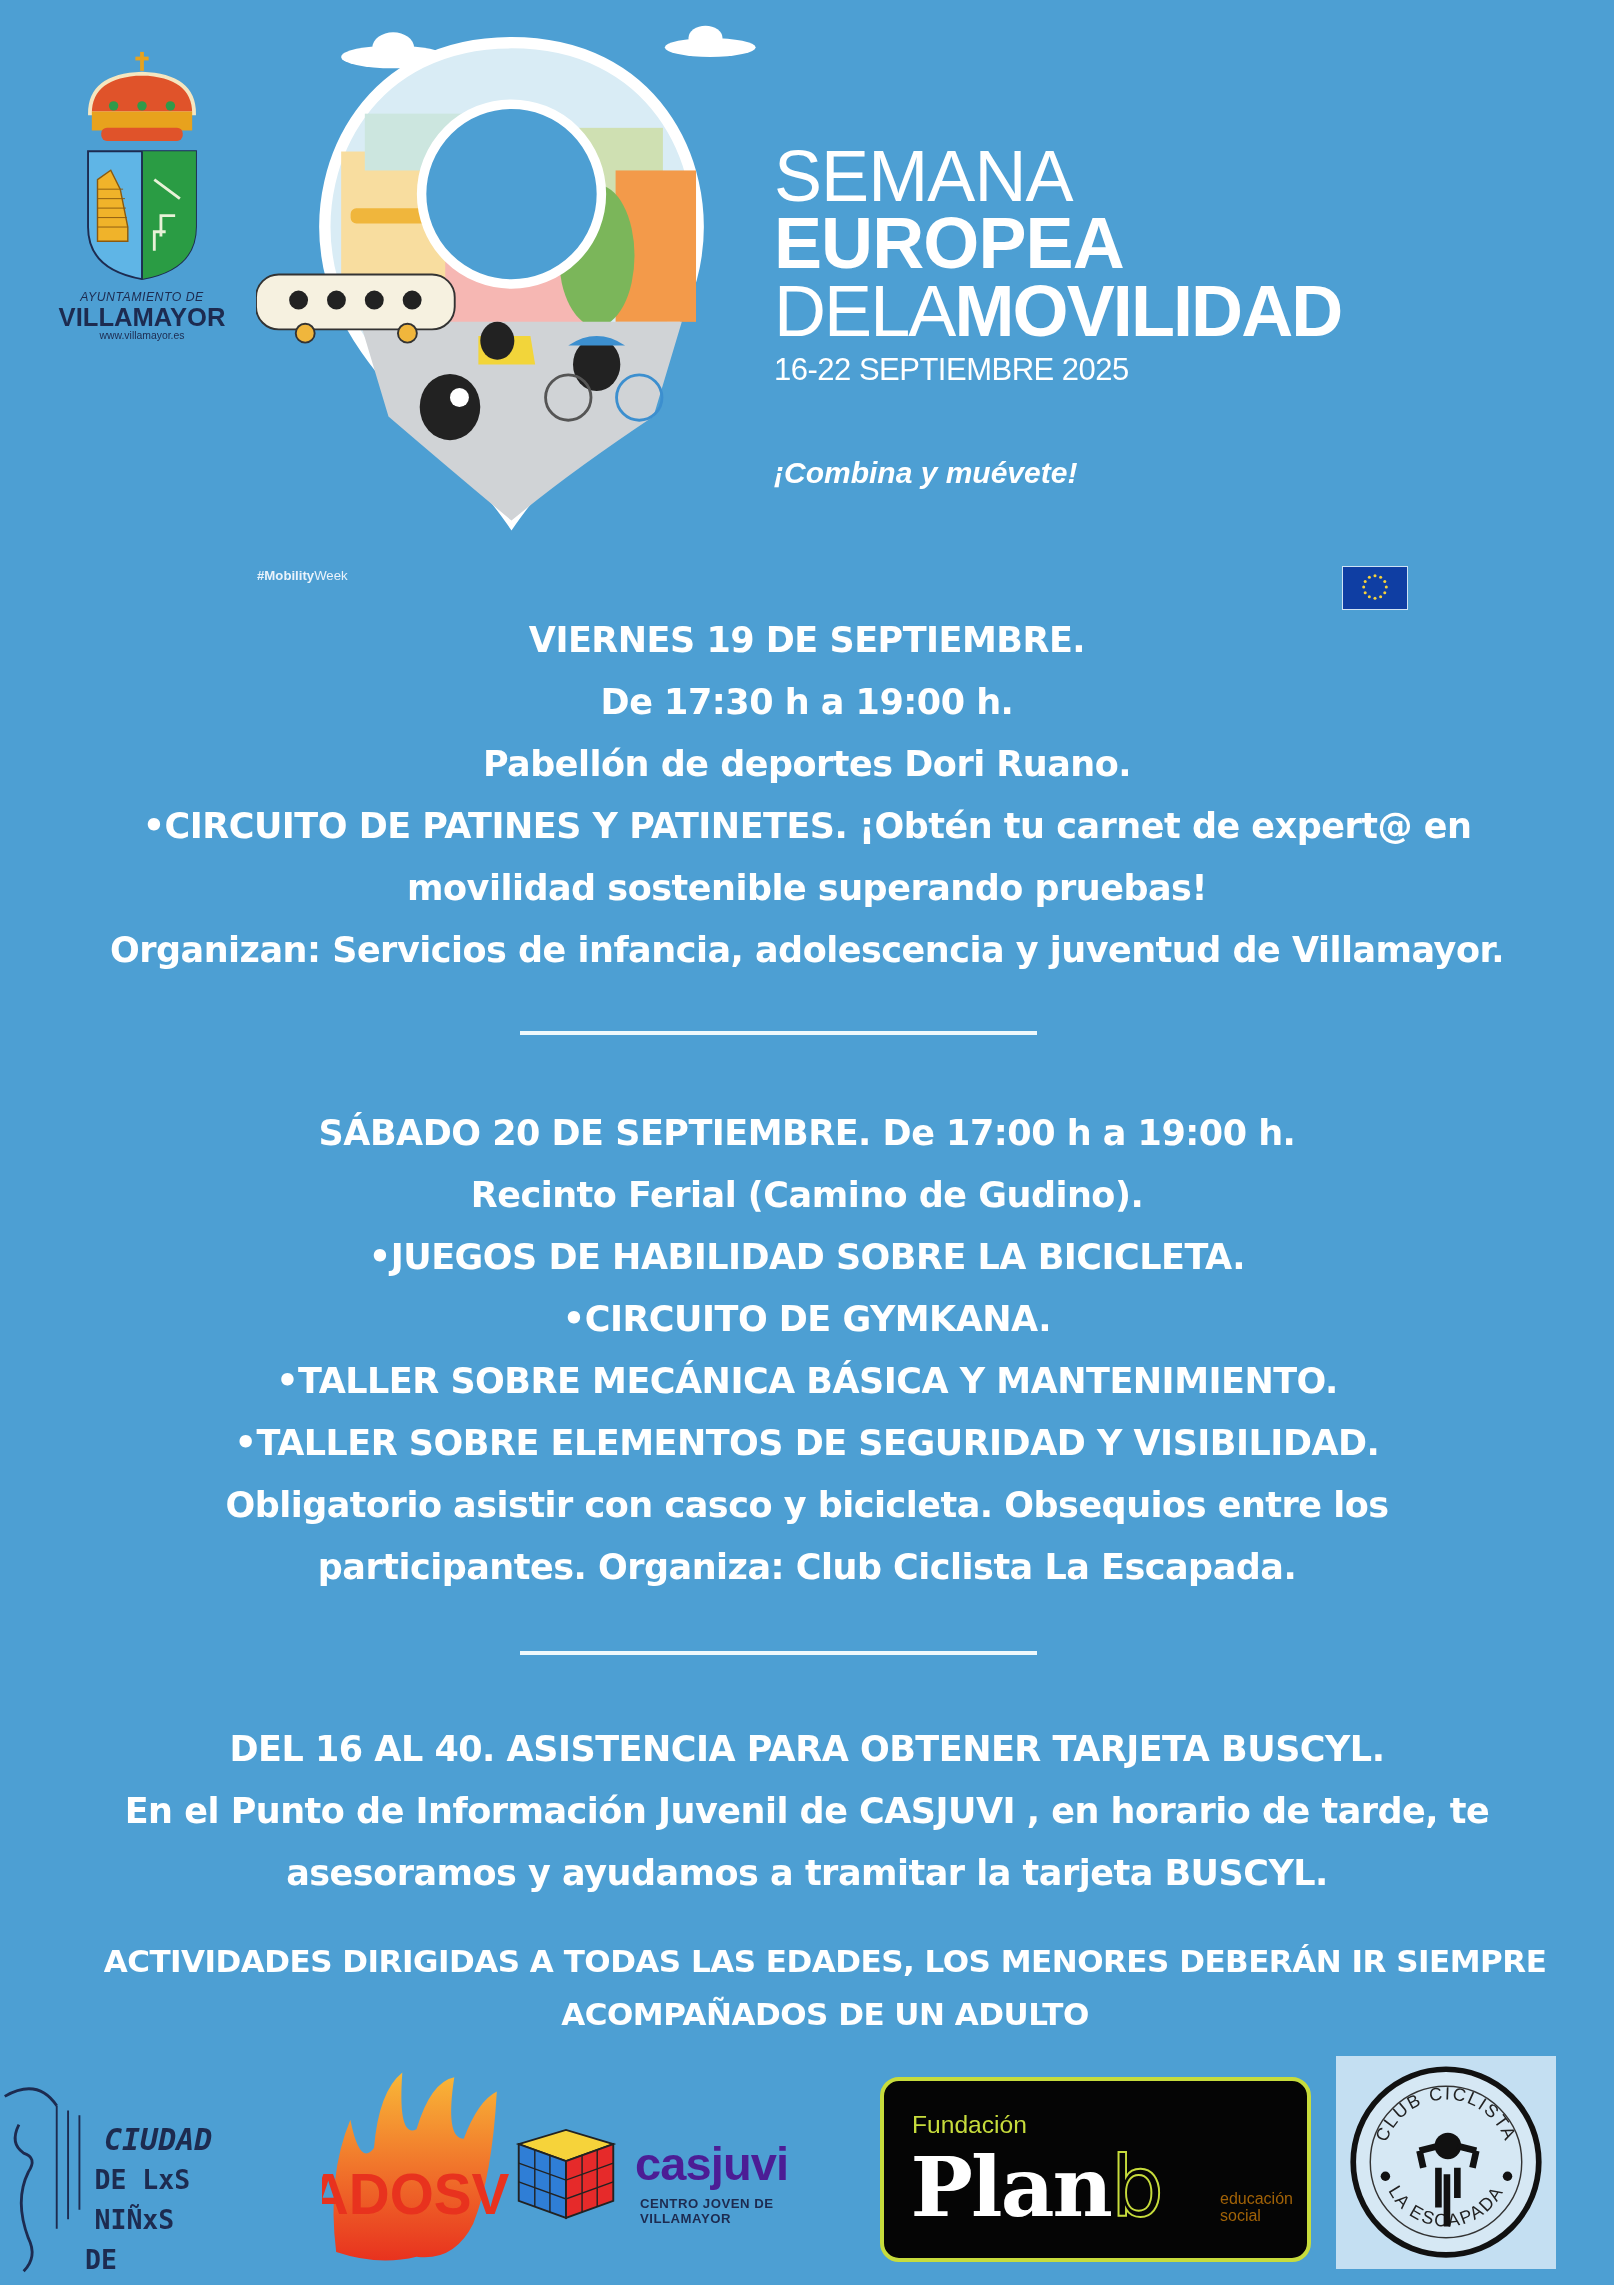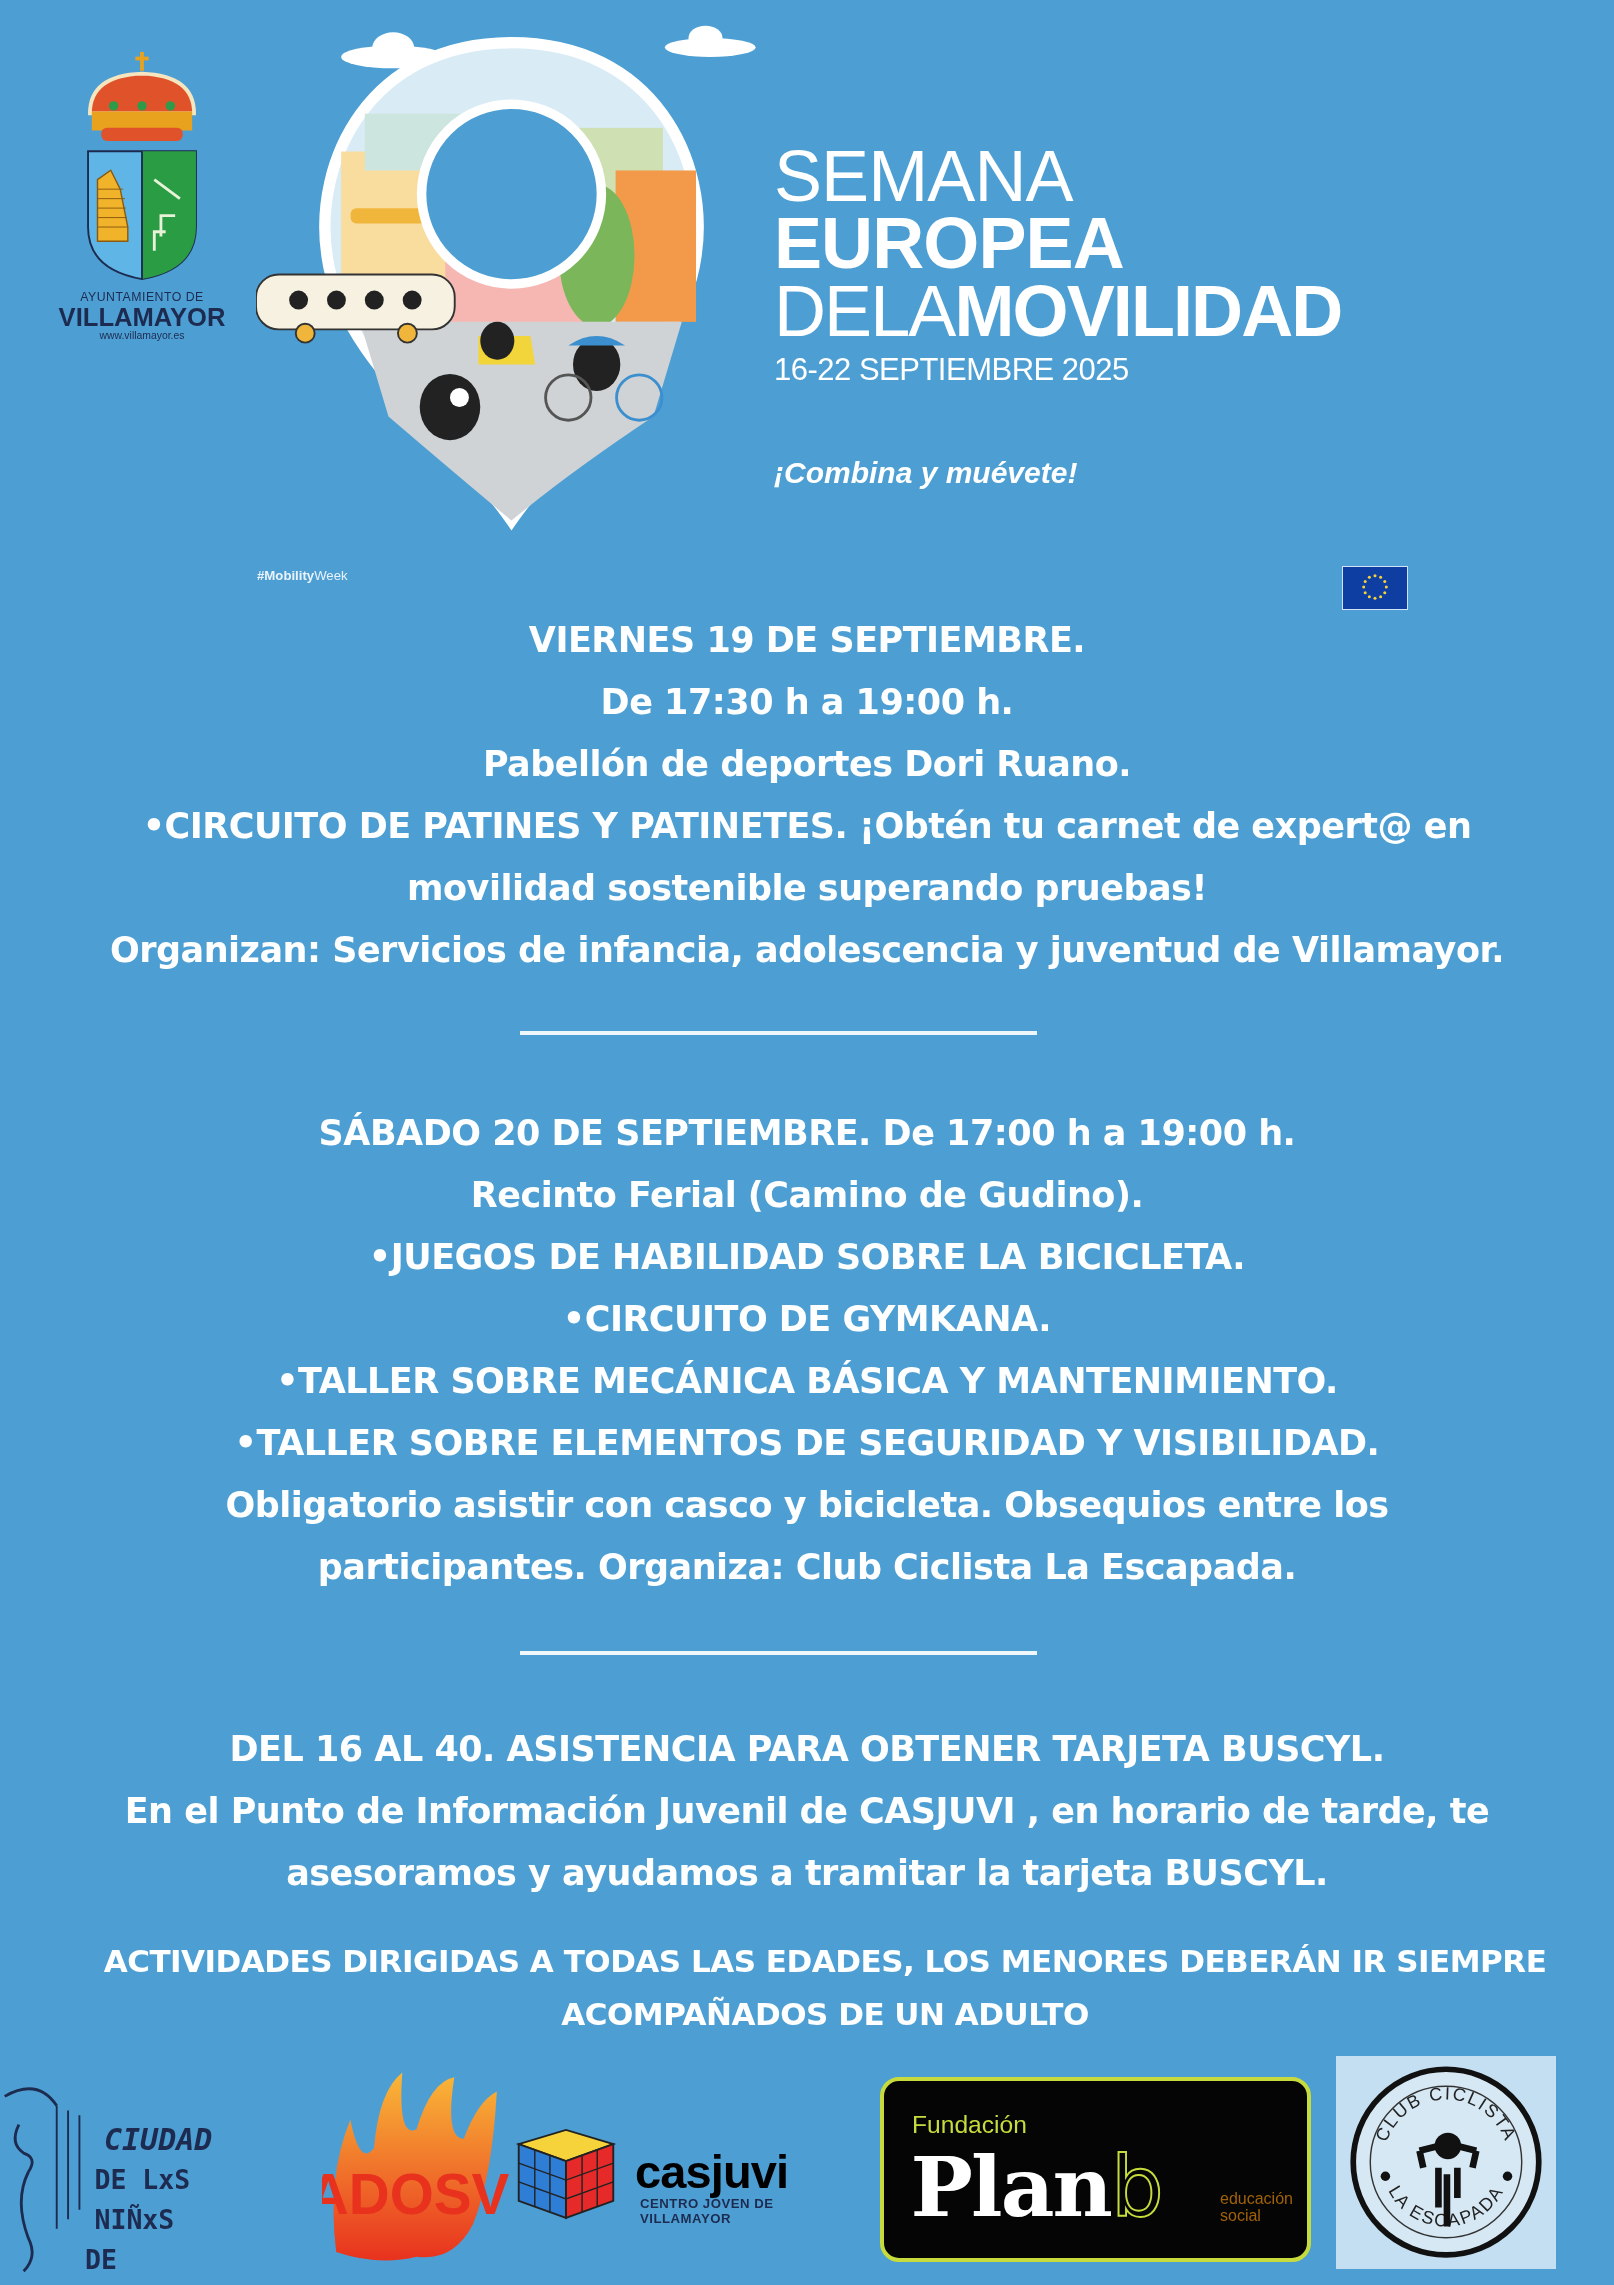--- a/index.html
+++ b/index.html
@@ -1,20 +1,20 @@
 <!DOCTYPE html>
 <html style="font-size:15px"><head>
 <meta charset="utf-8">
 <style>
   html,body{margin:0;padding:0;}
   body{width:1614px;height:2285px;background:#4d9fd3;position:relative;overflow:hidden;font-family:"Liberation Sans","DejaVu Sans",sans-serif;color:#fff;}
   .abs{position:absolute;}
   
   .town-logo{left:38px;top:47px;width:208px;height:303px;text-align:center;}
-  .town-logo .pre{font-size:12.3px;color:#1d2b50;letter-spacing:0.5px;margin-top:5.7px;display:block;}
+  .town-logo .pre{font-size:12.3px;color:#1d2b50;letter-spacing:0.5px;margin-top:5.7px;display:block;font-style:italic;}
   .town-logo .name{font-size:25.6px;font-weight:bold;color:#1d2b50;display:block;line-height:26.5px;}
   .town-logo .web{font-size:10.4px;color:#1d2b50;display:block;}
   .pin-illustration{left:256px;top:19px;width:511px;height:530px;}
   .title-block{left:774px;top:142px;width:662px;}
   .t-light{font-size:72px;font-weight:normal;line-height:68px;letter-spacing:-0.9px;display:block;}
   .t-bold{font-size:72px;font-weight:bold;line-height:66px;letter-spacing:-0.9px;display:block;}
   .t-mixed{font-size:72px;line-height:70px;letter-spacing:-1.9px;display:block;white-space:nowrap;}
   .t-mixed b{font-weight:bold;}
   .t-dates{font-size:31px;display:block;margin-top:5.7px;letter-spacing:-0.5px;}
   .t-slogan{font-size:30px;font-weight:bold;font-style:italic;display:block;margin-top:68px;}
@@ -186,21 +186,21 @@
   </svg>
 </div>
 
 <div class="sponsor" style="left:514px;top:2125px;width:341px;height:95px;">
   <svg width="104" height="95" viewBox="0 0 110 100" style="position:absolute;left:0;top:0;">
     <path d="M5 20 L55 5 L105 20 L55 38 Z" fill="#f6d33a" stroke="#222" stroke-width="2"></path>
     <path d="M5 20 L55 38 L55 98 L5 80 Z" fill="#2f7ed6" stroke="#222" stroke-width="2"></path>
     <path d="M55 38 L105 20 L105 80 L55 98 Z" fill="#e62a2a" stroke="#222" stroke-width="2"></path>
     <path d="M22 26 L22 86 M38 32 L38 92 M72 32 L72 92 M88 26 L88 86 M5 40 L55 58 L105 40 M5 60 L55 78 L105 60" stroke="#222" stroke-width="1.5" fill="none"></path>
   </svg>
-  <div style="position:absolute;left:121px;top:23px;font-size:47px;font-weight:bold;color:#000000;line-height:47px;letter-spacing:-0.9px;">casjuvi</div>
+  <div style="position:absolute;left:121px;top:15px;font-size:47px;font-weight:bold;color:#4c1d95;line-height:47px;letter-spacing:-0.9px;">casjuvi</div>
   <div style="position:absolute;left:126px;top:71px;font-size:13.2px;font-weight:bold;color:#1d2b50;letter-spacing:0.5px;">CENTRO JOVEN DE VILLAMAYOR</div>
 </div>
 
 <div class="sponsor" style="left:880px;top:2077px;width:431px;height:185px;background:#050505;border:4.7px solid #c7dc3c;border-radius:19px;box-sizing:border-box;">
   <div style="position:absolute;left:28px;top:30px;font-size:24.6px;color:#c7dc3c;">Fundación</div>
   <div style="position:absolute;left:26.5px;top:64px;font-family:'DejaVu Serif',serif;font-weight:bold;font-size:83px;line-height:85px;color:#fff;letter-spacing:-1.9px;"><span>Plan</span><span style="color:transparent;-webkit-text-stroke:1.9px #c7dc3c;font-family:'DejaVu Sans',sans-serif;font-weight:normal;">b</span></div>
   <div style="position:absolute;left:336px;top:109px;font-size:16px;color:#a16207;line-height:17px;">
     <span style="display:block;">educación</span>
     <span style="display:block;">social</span>
   </div>

